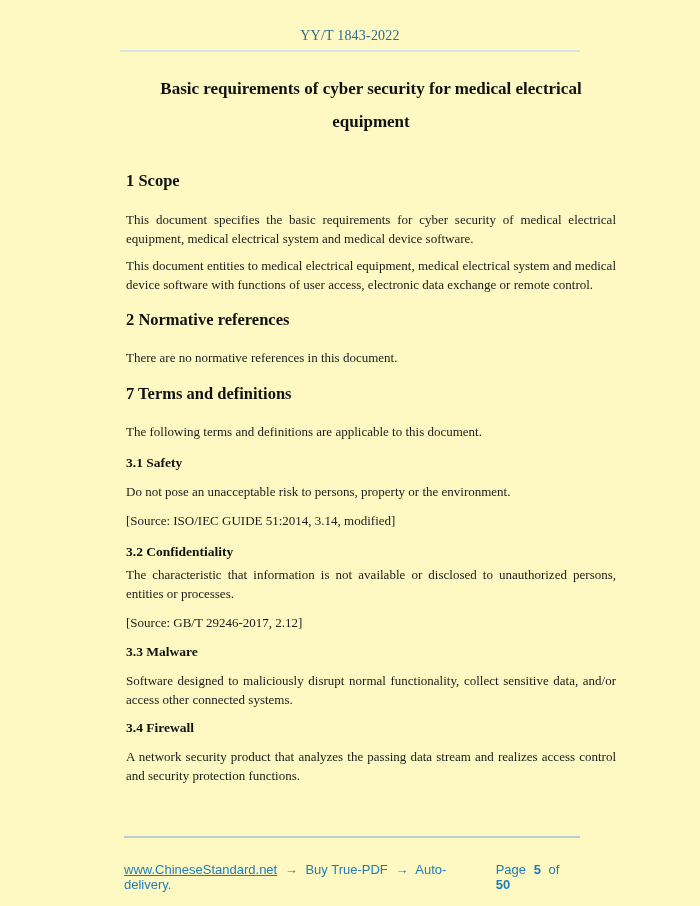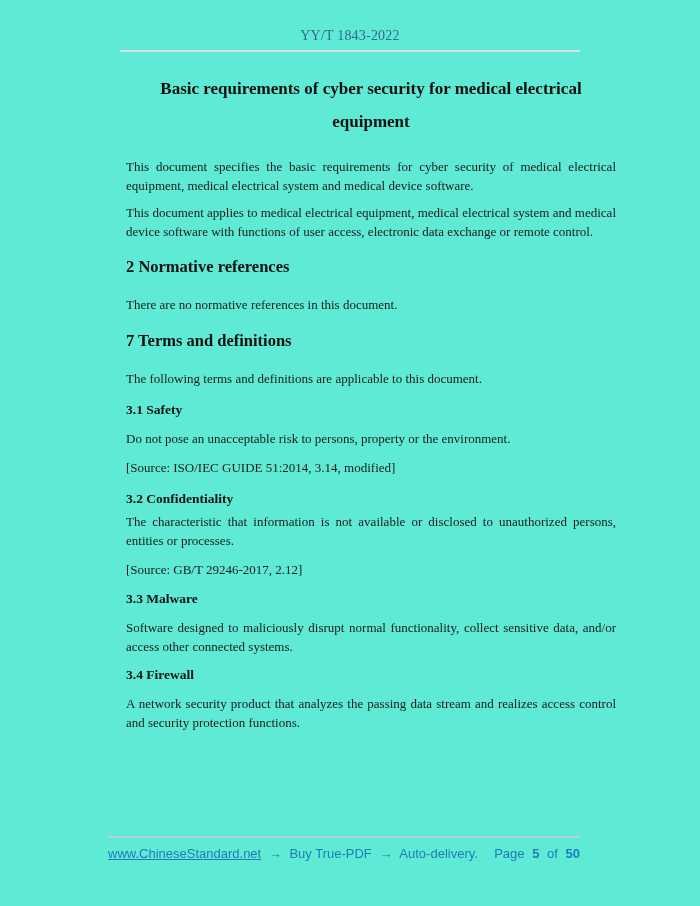--- a/index.html
+++ b/index.html
@@ -1,21 +1,21 @@
 <!DOCTYPE html>
 <html><head>
 <meta charset="utf-8">
 <style>
   html, body { margin: 0; padding: 0; background: #e9e9e9; }
   .page {
     position: relative;
     width: 700px;
     height: 906px;
     margin: 0 auto;
-    background: #5eead4;
+    background: #fef9c3;
     font-family: "Liberation Serif", serif;
     color: #1b1b1b;
     overflow: hidden;
   }
   
   .doc-header {
     padding-top: 28px;
     text-align: center;
     font-size: 14px;
     letter-spacing: 0.2px;
@@ -56,25 +56,25 @@
   }
   .para {
     font-size: 13px;
     line-height: 19px;
     margin: 0;
     text-align: justify;
   }
   
   .footer {
     position: absolute;
-    left: 108px;
+    left: 124px;
     right: 120px;
     top: 836px;
     border-top: 2px solid #b8cfd6;
-    padding-top: 8px;
+    padding-top: 24px;
     font-family: "Liberation Sans", sans-serif;
     font-size: 13px;
     color: #1f7cba;
     display: flex;
     justify-content: space-between;
     align-items: baseline;
   }
   .footer .left span { margin-right: 4px; }
   .footer .link { text-decoration: underline; cursor: pointer; }
   .footer .pageno span { margin-left: 4px; }
@@ -88,22 +88,23 @@
   <div class="doc-header">YY/T 1843-2022</div>
   <hr class="header-rule">
 
   <div class="content">
 
     <div class="doc-title">
       <div class="t-line">Basic requirements of cyber security for medical electrical</div>
       <div class="t-line">equipment</div>
     </div>
 
+    <h2 class="sec-h1" style="margin-top:32px">1 Scope</h2>
     <p class="para" style="margin-top:19px">This document specifies the basic requirements for cyber security of medical electrical equipment, medical electrical system and medical device software.</p>
-    <p class="para" style="margin-top:8px">This document applies to medical electrical equipment, medical electrical system and medical device software with functions of user access, electronic data exchange or remote control.</p>
+    <p class="para" style="margin-top:8px">This document entities to medical electrical equipment, medical electrical system and medical device software with functions of user access, electronic data exchange or remote control.</p>
 
     <h2 class="sec-h1" style="margin-top:15px">2 Normative references</h2>
     <p class="para" style="margin-top:18px">There are no normative references in this document.</p>
 
     <h2 class="sec-h1" style="margin-top:16px">7 Terms and definitions</h2>
     <p class="para" style="margin-top:18px">The following terms and definitions are applicable to this document.</p>
 
     <h3 class="sec-h2" style="margin-top:12px">3.1 Safety</h3>
     <p class="para" style="margin-top:10px">Do not pose an unacceptable risk to persons, property or the environment.</p>
     <p class="para" style="margin-top:10px">[Source: ISO/IEC GUIDE 51:2014, 3.14, modified]</p>

